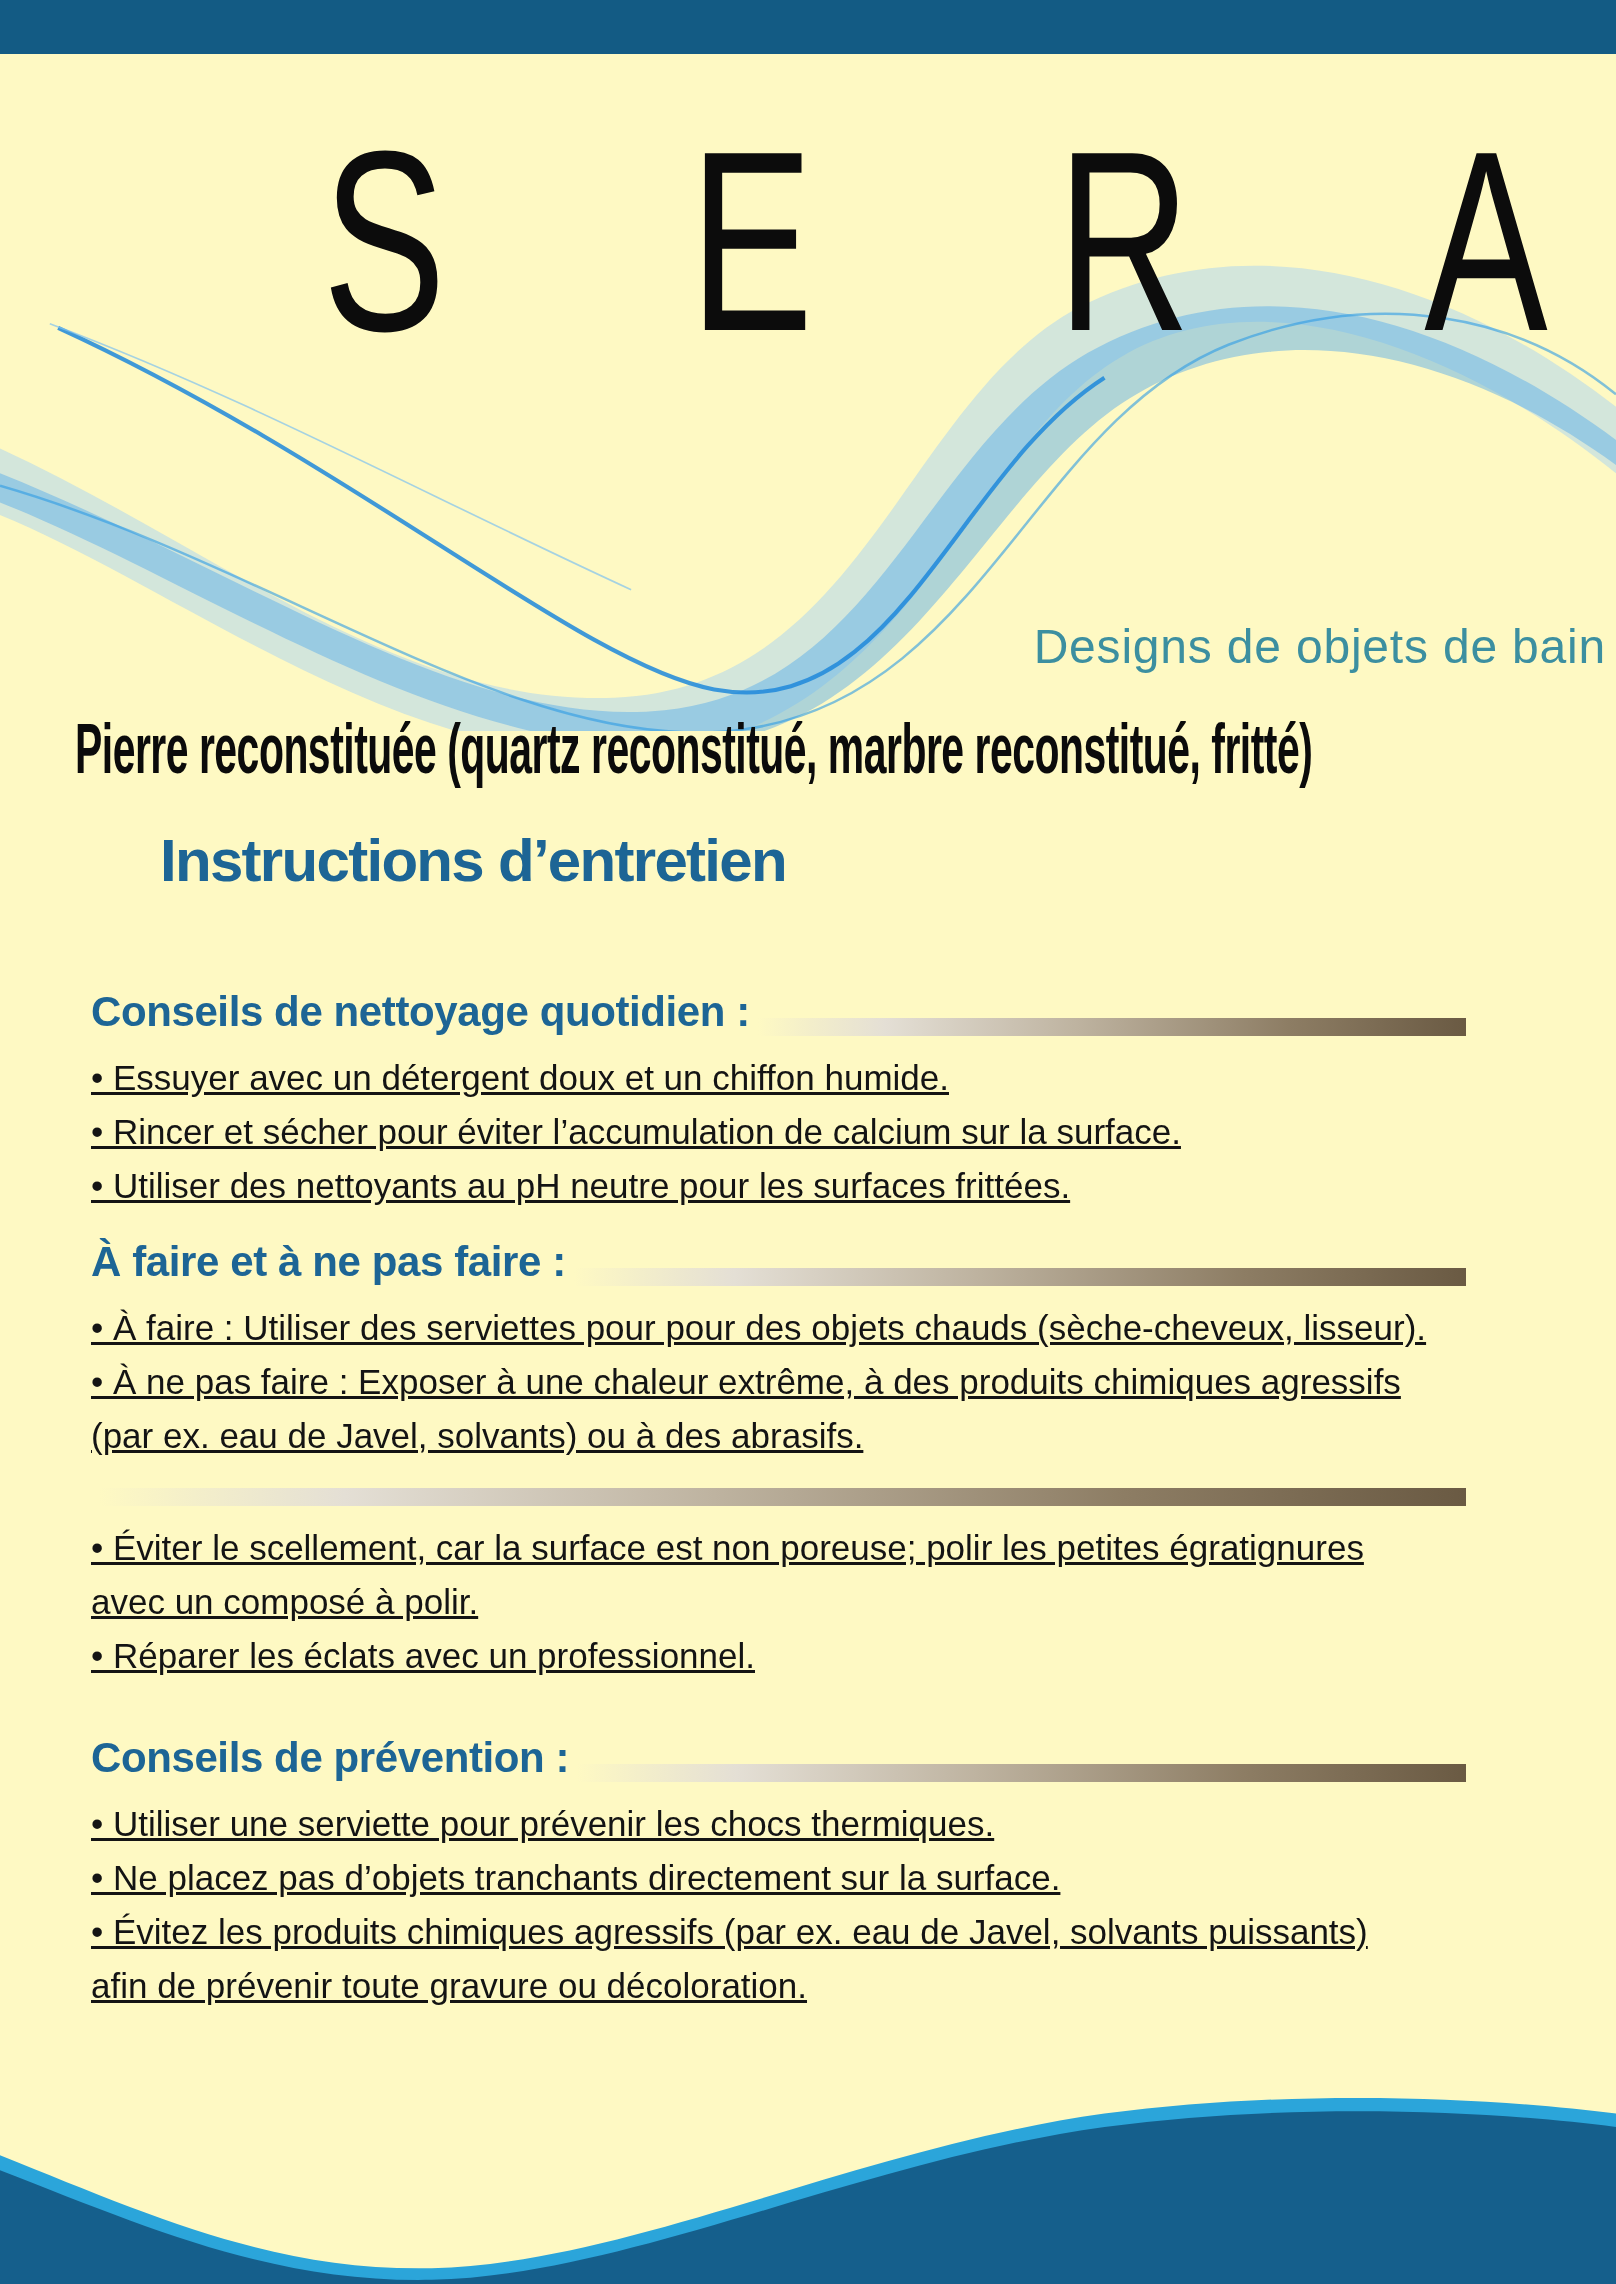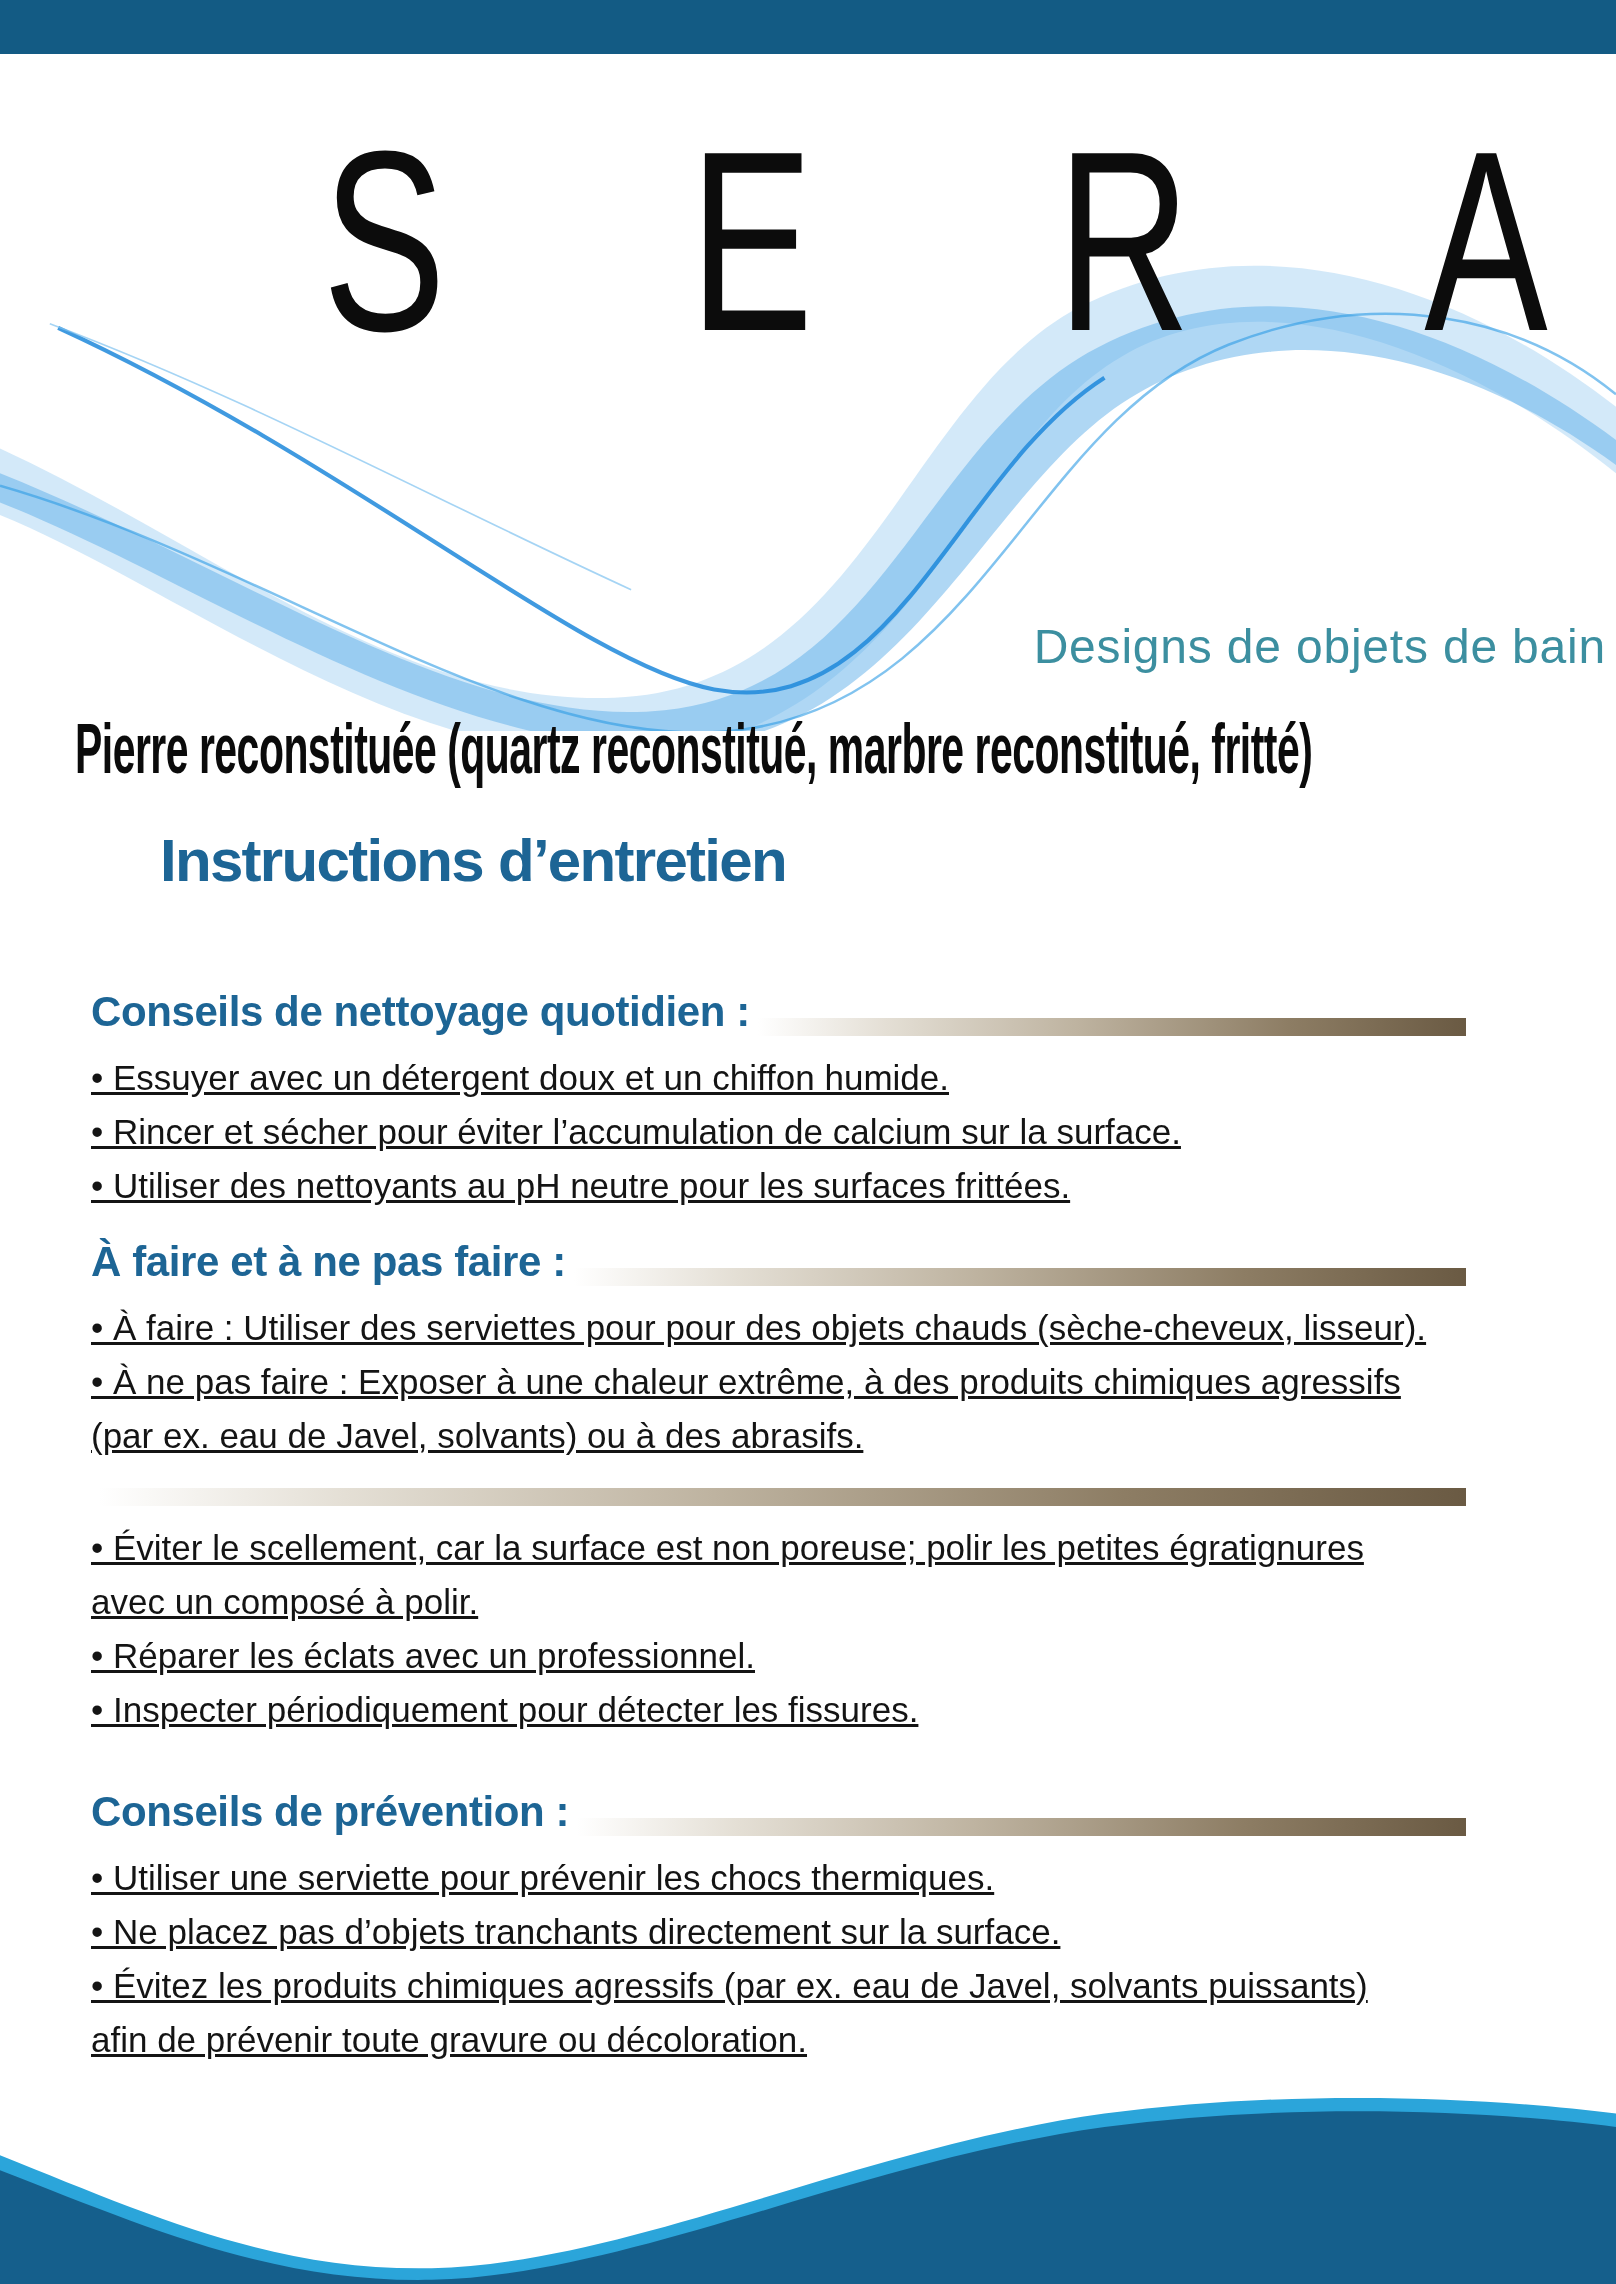--- a/index.html
+++ b/index.html
@@ -8,21 +8,21 @@
     --footer-blue:#155f8c;
     --footer-edge:#2ba5da;
     --subtitle-teal:#3c8fa0;
     --body-black:#141414;
   }
   *{margin:0;padding:0;box-sizing:border-box;}
   html,body{background:#e8e8e8;}
   #page{
     position:relative;
     width:1616px;height:2284px;
-    background:#ffffff;
+    background:#fef9c3;
     overflow:hidden;
     font-family:"Liberation Sans", sans-serif;
     color:var(--body-black);
   }
   
   .top-bar{
     position:absolute;top:0;left:0;width:100%;height:54px;
     background:var(--topbar-blue);
   }
   
@@ -150,21 +150,20 @@
     </div>
 
     <div class="section sec-3">
       <div class="section-head">
         <div class="rule"></div>
       </div>
       <div class="bullets">
         <p class="bullet">• Éviter le scellement, car la surface est non poreuse; polir les petites égratignures
 avec un composé à polir.</p>
         <p class="bullet">• Réparer les éclats avec un professionnel.</p>
-        <p class="bullet">• Inspecter périodiquement pour détecter les fissures.</p>
       </div>
     </div>
 
     <div class="section sec-4">
       <div class="section-head">
         <h2>Conseils de prévention :</h2>
         <div class="rule"></div>
       </div>
       <div class="bullets">
         <p class="bullet">• Utiliser une serviette pour prévenir les chocs thermiques.</p>

